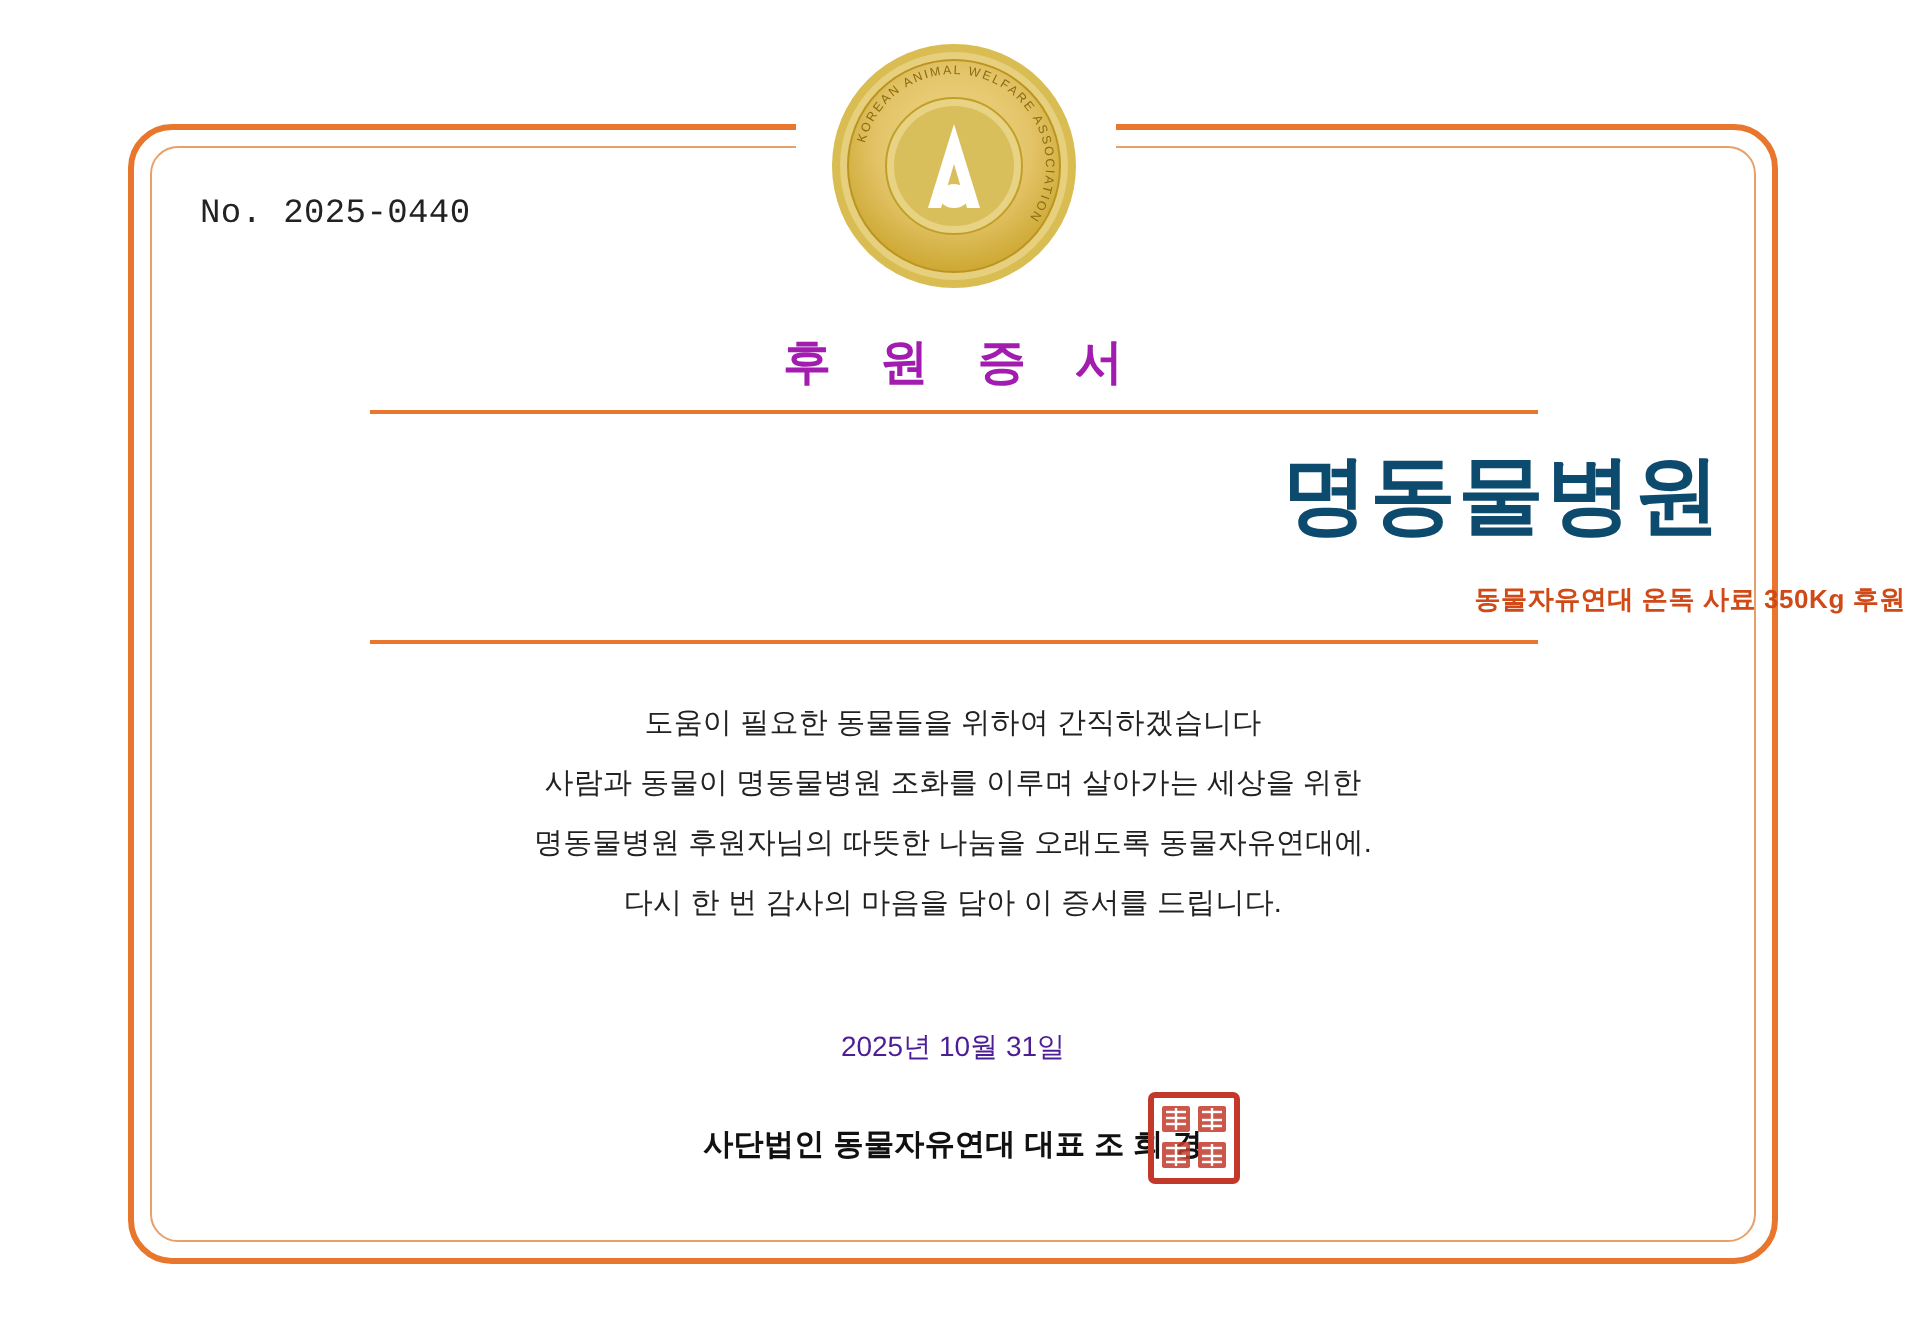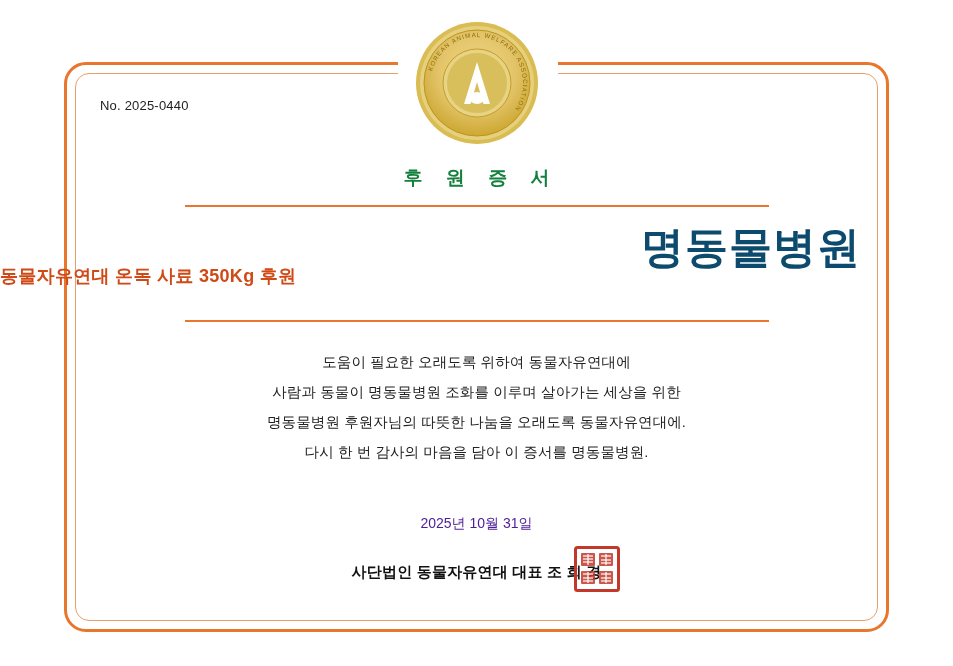--- a/index.html
+++ b/index.html
@@ -66,36 +66,37 @@
     top: 18px;
     width: 130px;
     height: 130px;
     z-index: 4;
   }
 
   .doc-number {
     position: absolute;
     left: 100px;
     top: 98px;
-    font-size: 13px;
+    font-size: 17px;
     color: #222;
     letter-spacing: 0.2px;
     z-index: 5;
+    font-family: Liberation Mono, monospace;
   }
 
   .title-main {
     position: absolute;
     left: 0;
     top: 165px;
     width: 953px;
     text-align: center;
-    font-size: 19px;
+    font-size: 24px;
     font-weight: bold;
     letter-spacing: 9px;
-    color: #15803d;
+    color: #a21caf;
     text-indent: 9px;
   }
 
   .rule {
     position: absolute;
     left: 185px;
     width: 584px;
     height: 2px;
     background: #e8762c;
   }
@@ -110,24 +111,24 @@
     text-align: right;
     font-size: 43px;
     font-weight: bold;
     letter-spacing: 1px;
     color: #0c4a6e;
   }
 
   .subtitle {
     position: absolute;
     left: 0;
-    top: 264px;
-    width: 953px;
-    text-align: left;
-    font-size: 18px;
+    top: 291px;
+    width: 953px;
+    text-align: right;
+    font-size: 13px;
     font-weight: bold;
     color: #cf4a16;
     letter-spacing: 0.3px;
   }
 
   .body-text {
     position: absolute;
     left: 0;
     top: 347px;
     width: 953px;
@@ -220,24 +221,24 @@
 
   <div class="rule rule-top"></div>
 
   <div class="recipient">명동물병원</div>
 
   <div class="subtitle">동물자유연대 온독 사료 350Kg 후원</div>
 
   <div class="rule rule-bottom"></div>
 
   <div class="body-text">
-    <div class="line">도움이 필요한 오래도록 위하여 동물자유연대에</div>
+    <div class="line">도움이 필요한 동물들을 위하여 간직하겠습니다</div>
     <div class="line">사람과 동물이 명동물병원 조화를 이루며 살아가는 세상을 위한</div>
     <div class="line">명동물병원 후원자님의 따뜻한 나눔을 오래도록 동물자유연대에.</div>
-    <div class="line">다시 한 번 감사의 마음을 담아 이 증서를 명동물병원.</div>
+    <div class="line">다시 한 번 감사의 마음을 담아 이 증서를 드립니다.</div>
   </div>
 
   <div class="date">2025년 10월 31일</div>
 
   <div class="signature">사단법인 동물자유연대 대표 조 희 경</div>
 
   <div class="stamp">
     <svg viewBox="0 0 46 46" width="46" height="46" aria-hidden="true">
       <rect x="1.5" y="1.5" width="43" height="43" rx="2" fill="none" stroke="#c2392b" stroke-width="3"></rect>
       <g fill="#c2392b">

